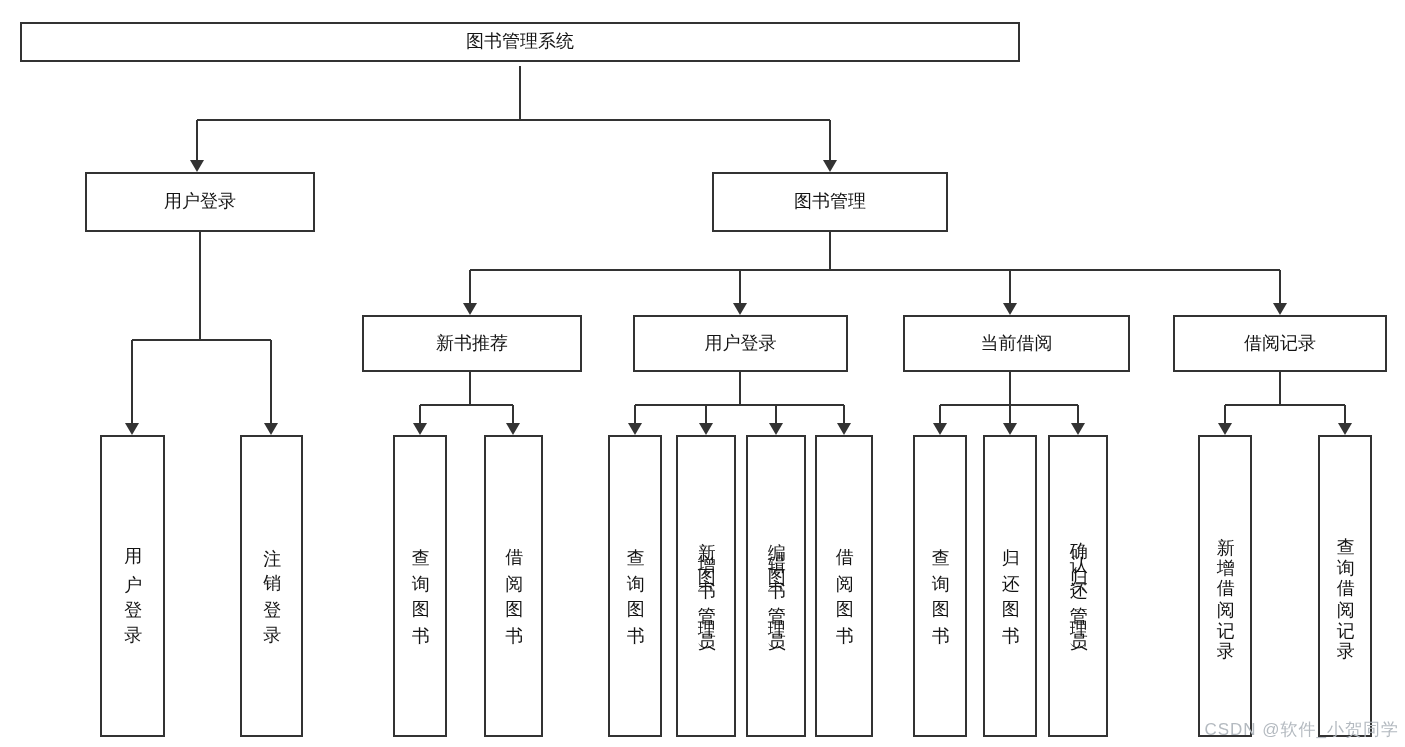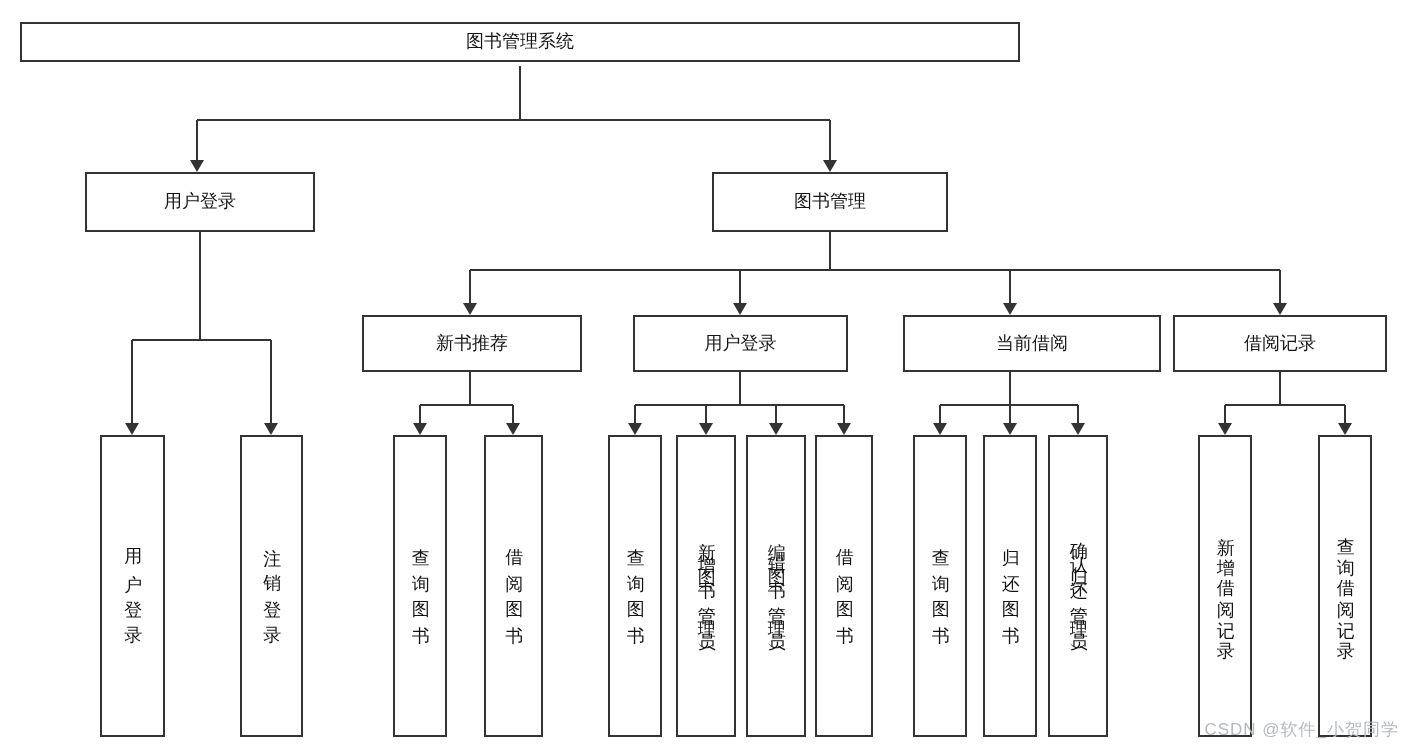--- a/index.html
+++ b/index.html
@@ -88,21 +88,21 @@
     </svg>
   </div>
 
   <div class="box" style="left:20px;top:22px;width:1000px;height:40px;">图书管理系统</div>
 
   <div class="box" style="left:85px;top:172px;width:230px;height:60px;">用户登录</div>
   <div class="box" style="left:712px;top:172px;width:236px;height:60px;">图书管理</div>
 
   <div class="box" style="left:362px;top:315px;width:220px;height:57px;">新书推荐</div>
   <div class="box" style="left:633px;top:315px;width:215px;height:57px;">用户登录</div>
-  <div class="box" style="left:903px;top:315px;width:258px;height:57px;">当前借阅</div>
+  <div class="box" style="left:903px;top:315px;width:227px;height:57px;">当前借阅</div>
   <div class="box" style="left:1173px;top:315px;width:214px;height:57px;">借阅记录</div>
 
   <div class="box leaf" style="left:100px;top:435px;width:65px;height:302px;">
     <span class="vtext">用户登录</span>
   </div>
   <div class="box leaf" style="left:240px;top:435px;width:63px;height:302px;">
     <span class="vtext">注销登录</span>
   </div>
 
   <div class="box leaf" style="left:393px;top:435px;width:54px;height:302px;">

